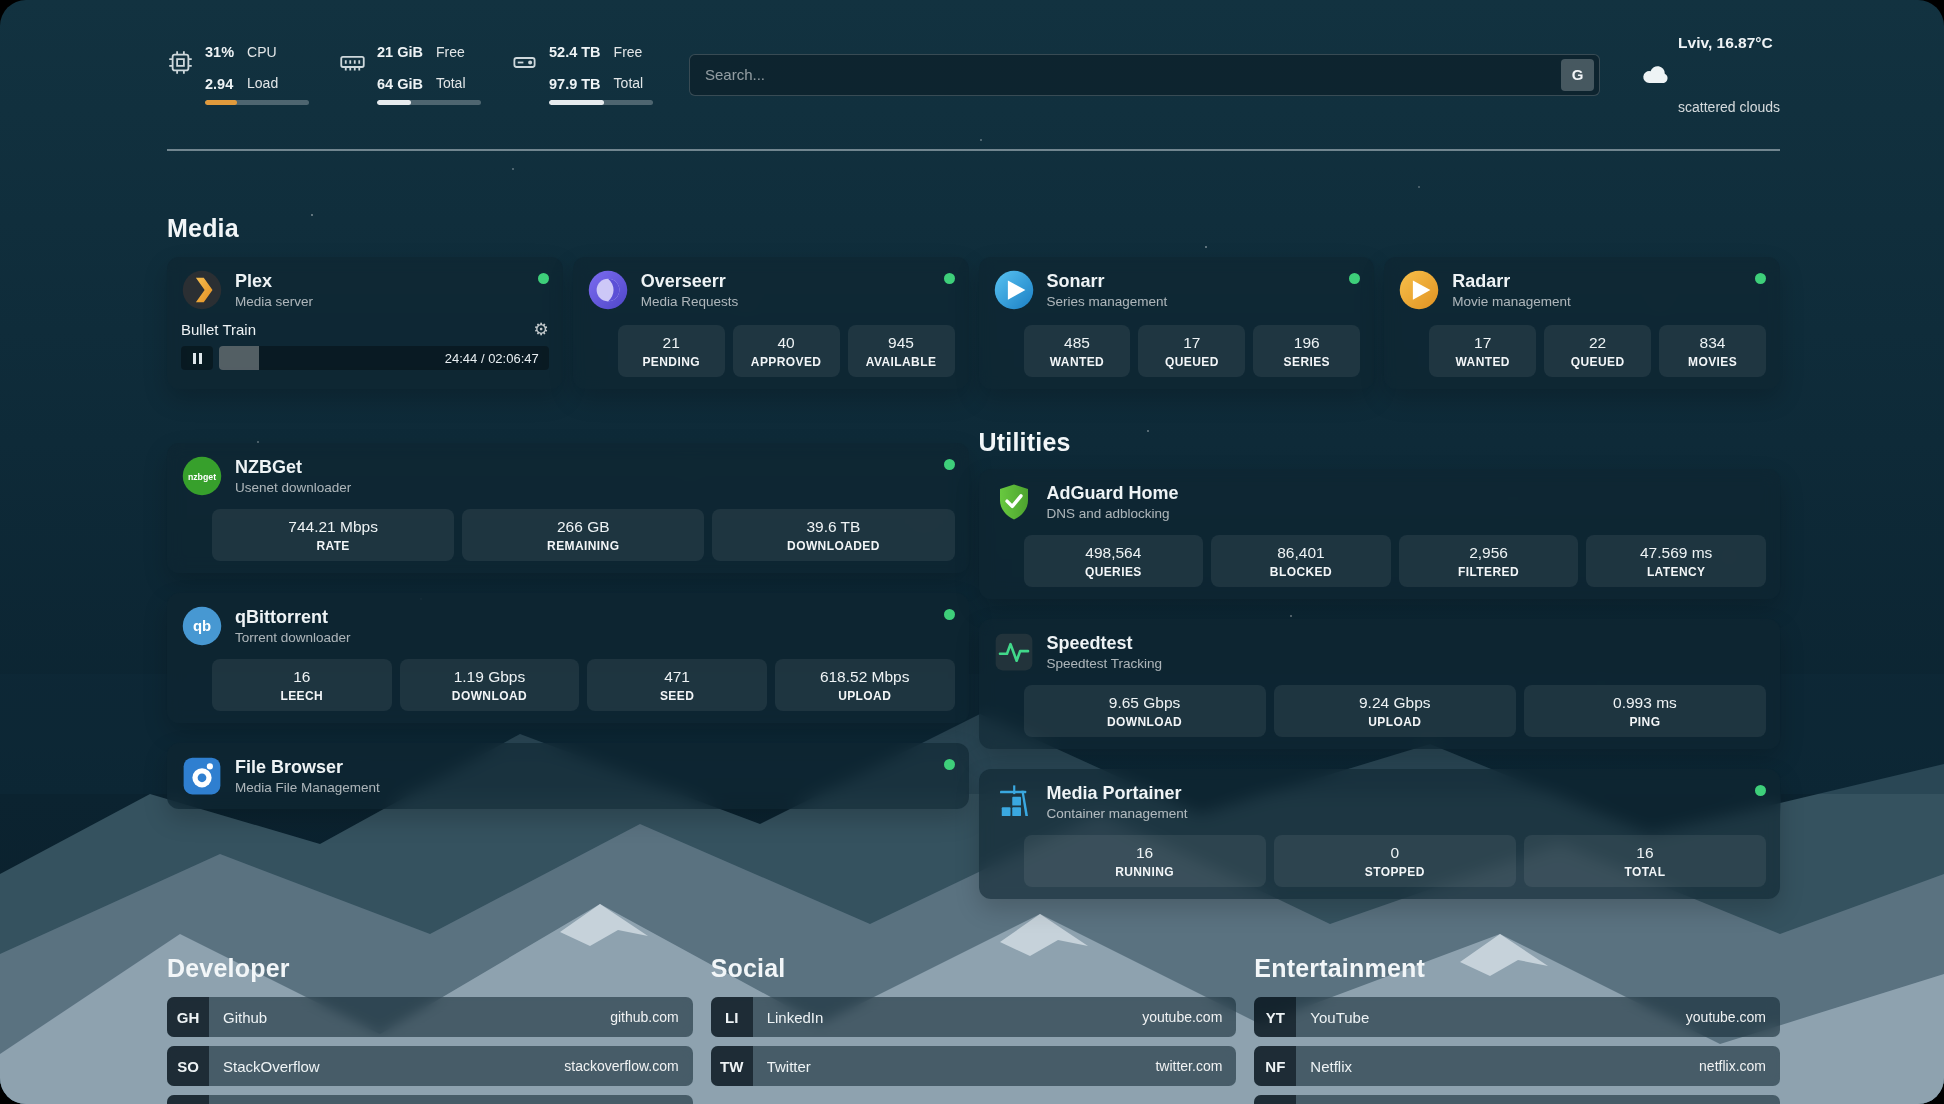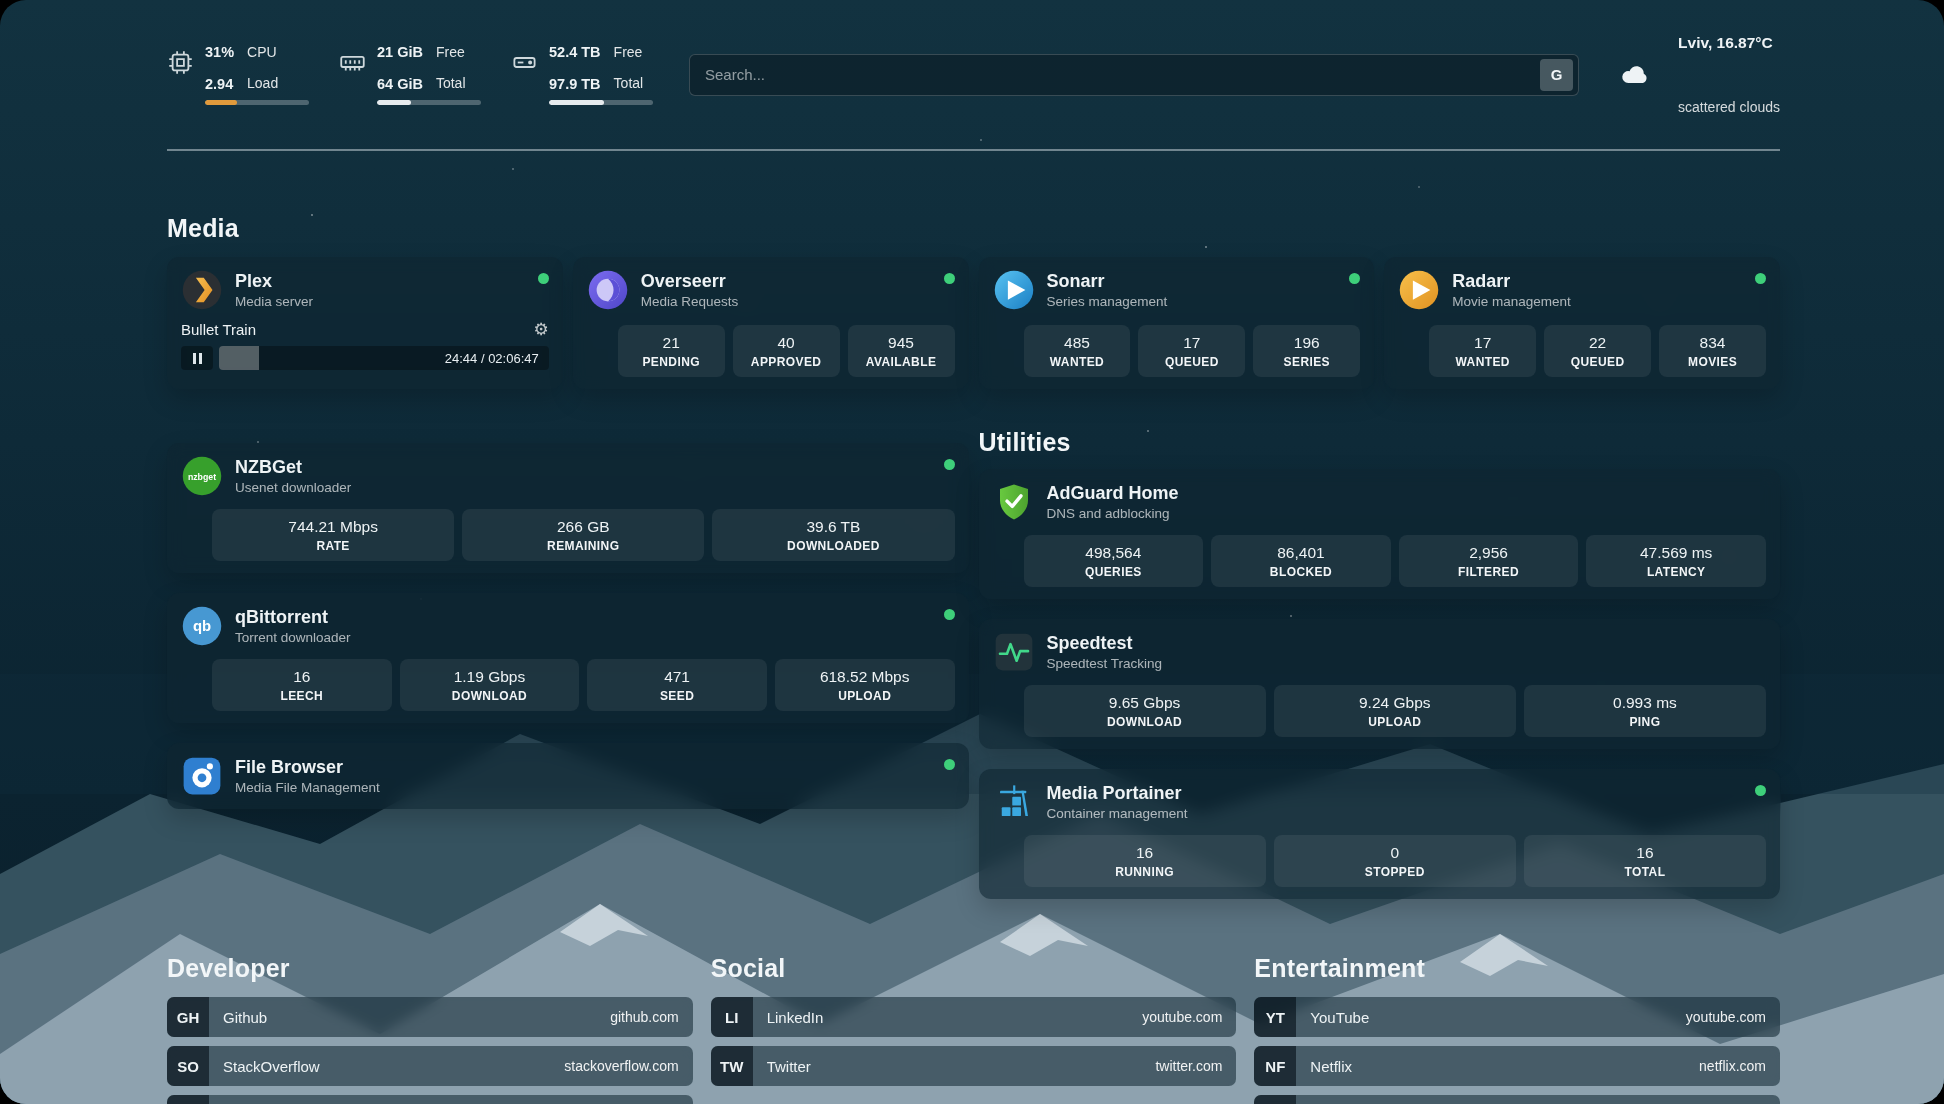--- a/index.html
+++ b/index.html
@@ -30,21 +30,21 @@
   .m-col.labels { font-size:14px; color:rgba(255,255,255,.88); }
   .m-bar { margin-top:7px; height:5px; border-radius:3px; background:rgba(255,255,255,.26); overflow:hidden; width:100%; }
   .m-bar .fill { display:block; height:100%; border-radius:3px; background:#e6ebee; }
   .m-bar .fill.cpu { background:#e09a3c; }
   .search { flex:1; margin:0 36px; display:flex; align-items:center; background:rgba(12,32,42,.72);
             border:1px solid rgba(255,255,255,.18); border-radius:6px; height:42px; padding:0 5px 0 15px; }
   .search input { flex:1; background:transparent; border:none; outline:none; color:#dfe7ea; font-size:15px; font-family:inherit; }
   .search input::placeholder { color:rgba(255,255,255,.55); }
   .g-btn { width:33px; height:32px; border-radius:4px; background:rgba(255,255,255,.24); display:flex; align-items:center;
            justify-content:center; font-size:15px; font-weight:700; color:#f2f5f7; cursor:pointer; }
-  .weather { display:flex; align-items:center; gap:23px; }
+  .weather { display:flex; align-items:center; gap:2px; }
   .w-icon { width:40px; height:32px; }
   .w-icon svg { width:100%; height:100%; }
   .w-text { display:flex; flex-direction:column; gap:3px; }
   .w-loc { font-size:15.5px; font-weight:700; }
   .w-cond { font-size:14px; color:rgba(255,255,255,.82);margin-top:44px; }
   .divider { margin-top:34px; border-top:2px solid rgba(230,240,245,.45); }
 
   
   .sec-title { font-size:25px; font-weight:700; color:#f2f6f8; letter-spacing:.2px; line-height:26px; }
   .sec-media { margin-top:64px; }

